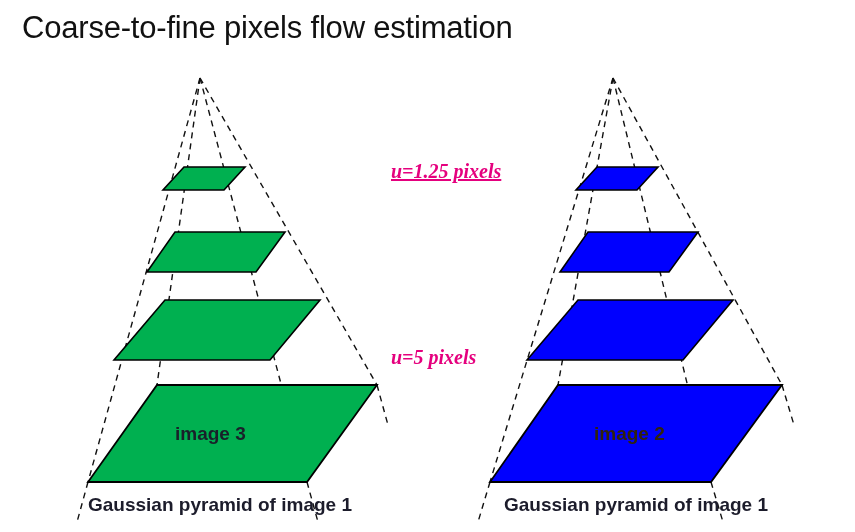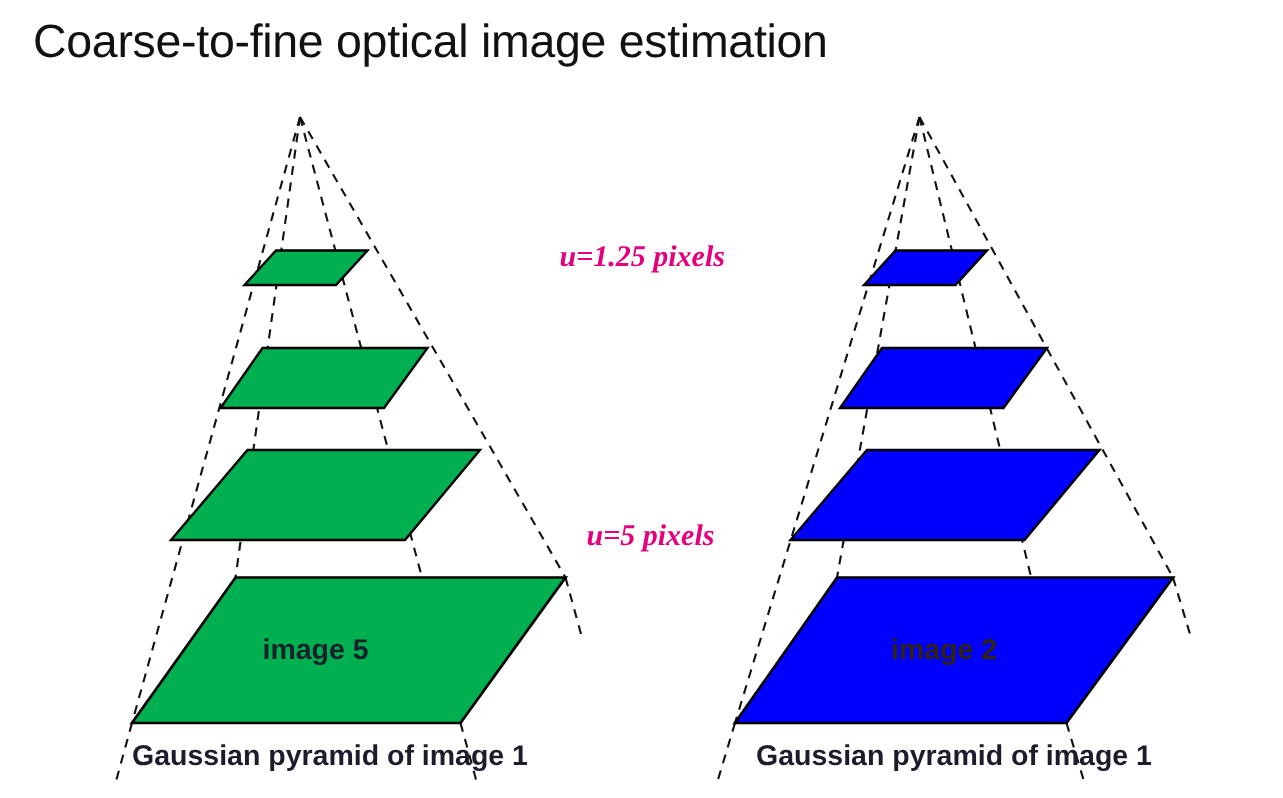--- a/index.html
+++ b/index.html
@@ -66,21 +66,21 @@
     white-space: nowrap;
   }
   #image-tag-1 { color: #19202a; }
   #image-tag-2 { color: #31230d; }
 </style>
 </head>
 <body>
 
 <div id="slide">
 
-  <div id="slide-title">Coarse-to-fine optical image estimation</div>
+  <div id="slide-title">Coarse-to-fine pixels flow estimation</div>
 
   <svg id="figure-svg" width="855" height="532" viewBox="0 0 855 532">
 
     <g>
 
       <g stroke="#111111" stroke-width="1.4" stroke-dasharray="6,5" fill="none">
         <line x1="200" y1="78" x2="88" y2="482"></line>
         <line x1="200" y1="78" x2="157" y2="385"></line>
         <line x1="200" y1="78" x2="307" y2="482"></line>
         <line x1="200" y1="78" x2="377" y2="385"></line>
@@ -116,27 +116,27 @@
       <polygon points="597,167 658,167 637,190 576,190" fill="#0000FF" stroke="#000000" stroke-width="1.6"></polygon>
 
       <polygon points="588,232 698,232 669,272 560,272" fill="#0000FF" stroke="#000000" stroke-width="1.6"></polygon>
 
       <polygon points="578,300 733,300 683,360 527,360" fill="#0000FF" stroke="#000000" stroke-width="1.6"></polygon>
 
       <polygon points="558,385 782,385 711,482 490,482" fill="#0000FF" stroke="#000000" stroke-width="1.8"></polygon>
     </g>
   </svg>
 
-  <div class="flow-label" style="left:373px; top:160px;">u=1.25 pixels</div>
+  <div class="flow-label" style="left:391px; top:160px;text-decoration:underline;">u=1.25 pixels</div>
 
 
   <div class="flow-label" style="left:391px; top:310px;margin-top:36px;">u=5 pixels</div>
 
 
-  <div class="image-tag" id="image-tag-1" style="left:175px; top:423px;">image 5</div>
+  <div class="image-tag" id="image-tag-1" style="left:175px; top:423px;">image 3</div>
 
   <div class="image-tag" id="image-tag-2" style="left:594px; top:423px;">image 2</div>
 
   <div class="pyramid-caption" style="left:88px; top:494px;">Gaussian pyramid of image 1</div>
 
   <div class="pyramid-caption" style="left:504px; top:494px;">Gaussian pyramid of image 1</div>
 
 </div>
 
 </body></html>

